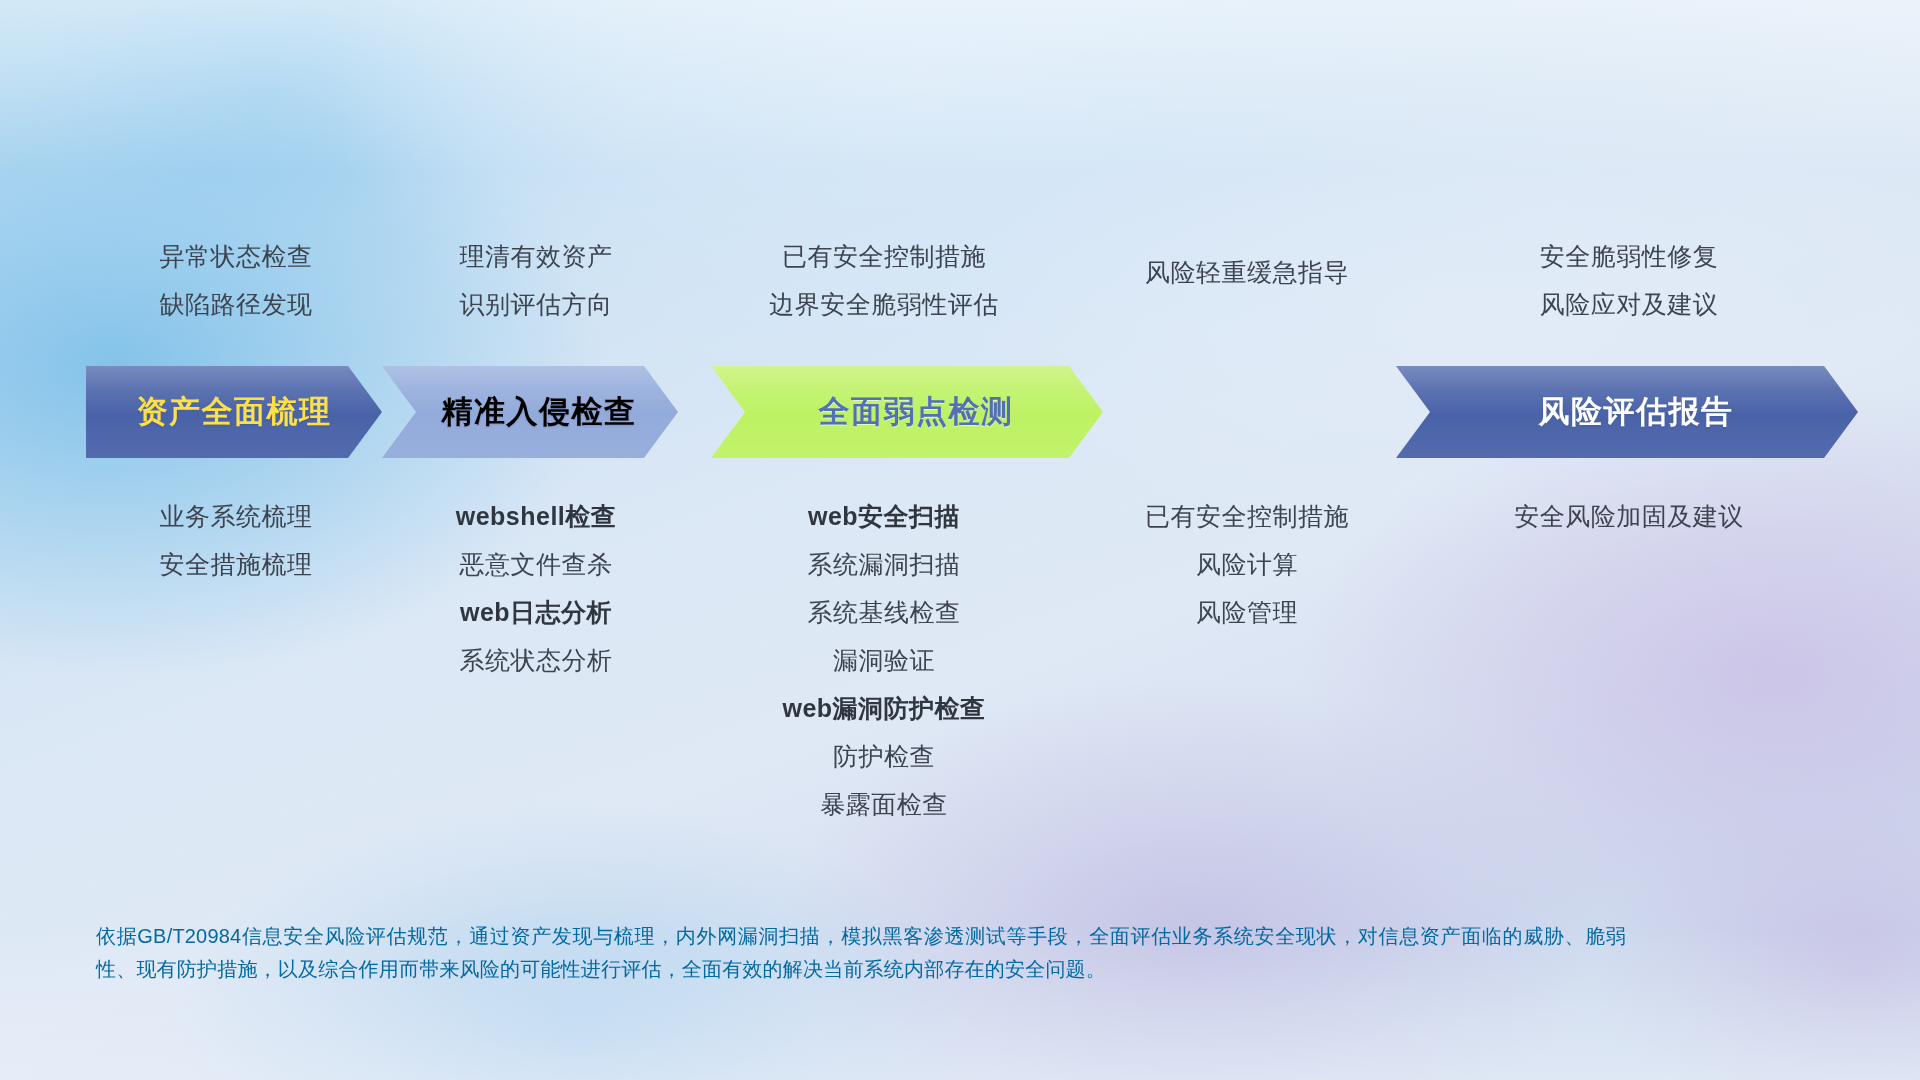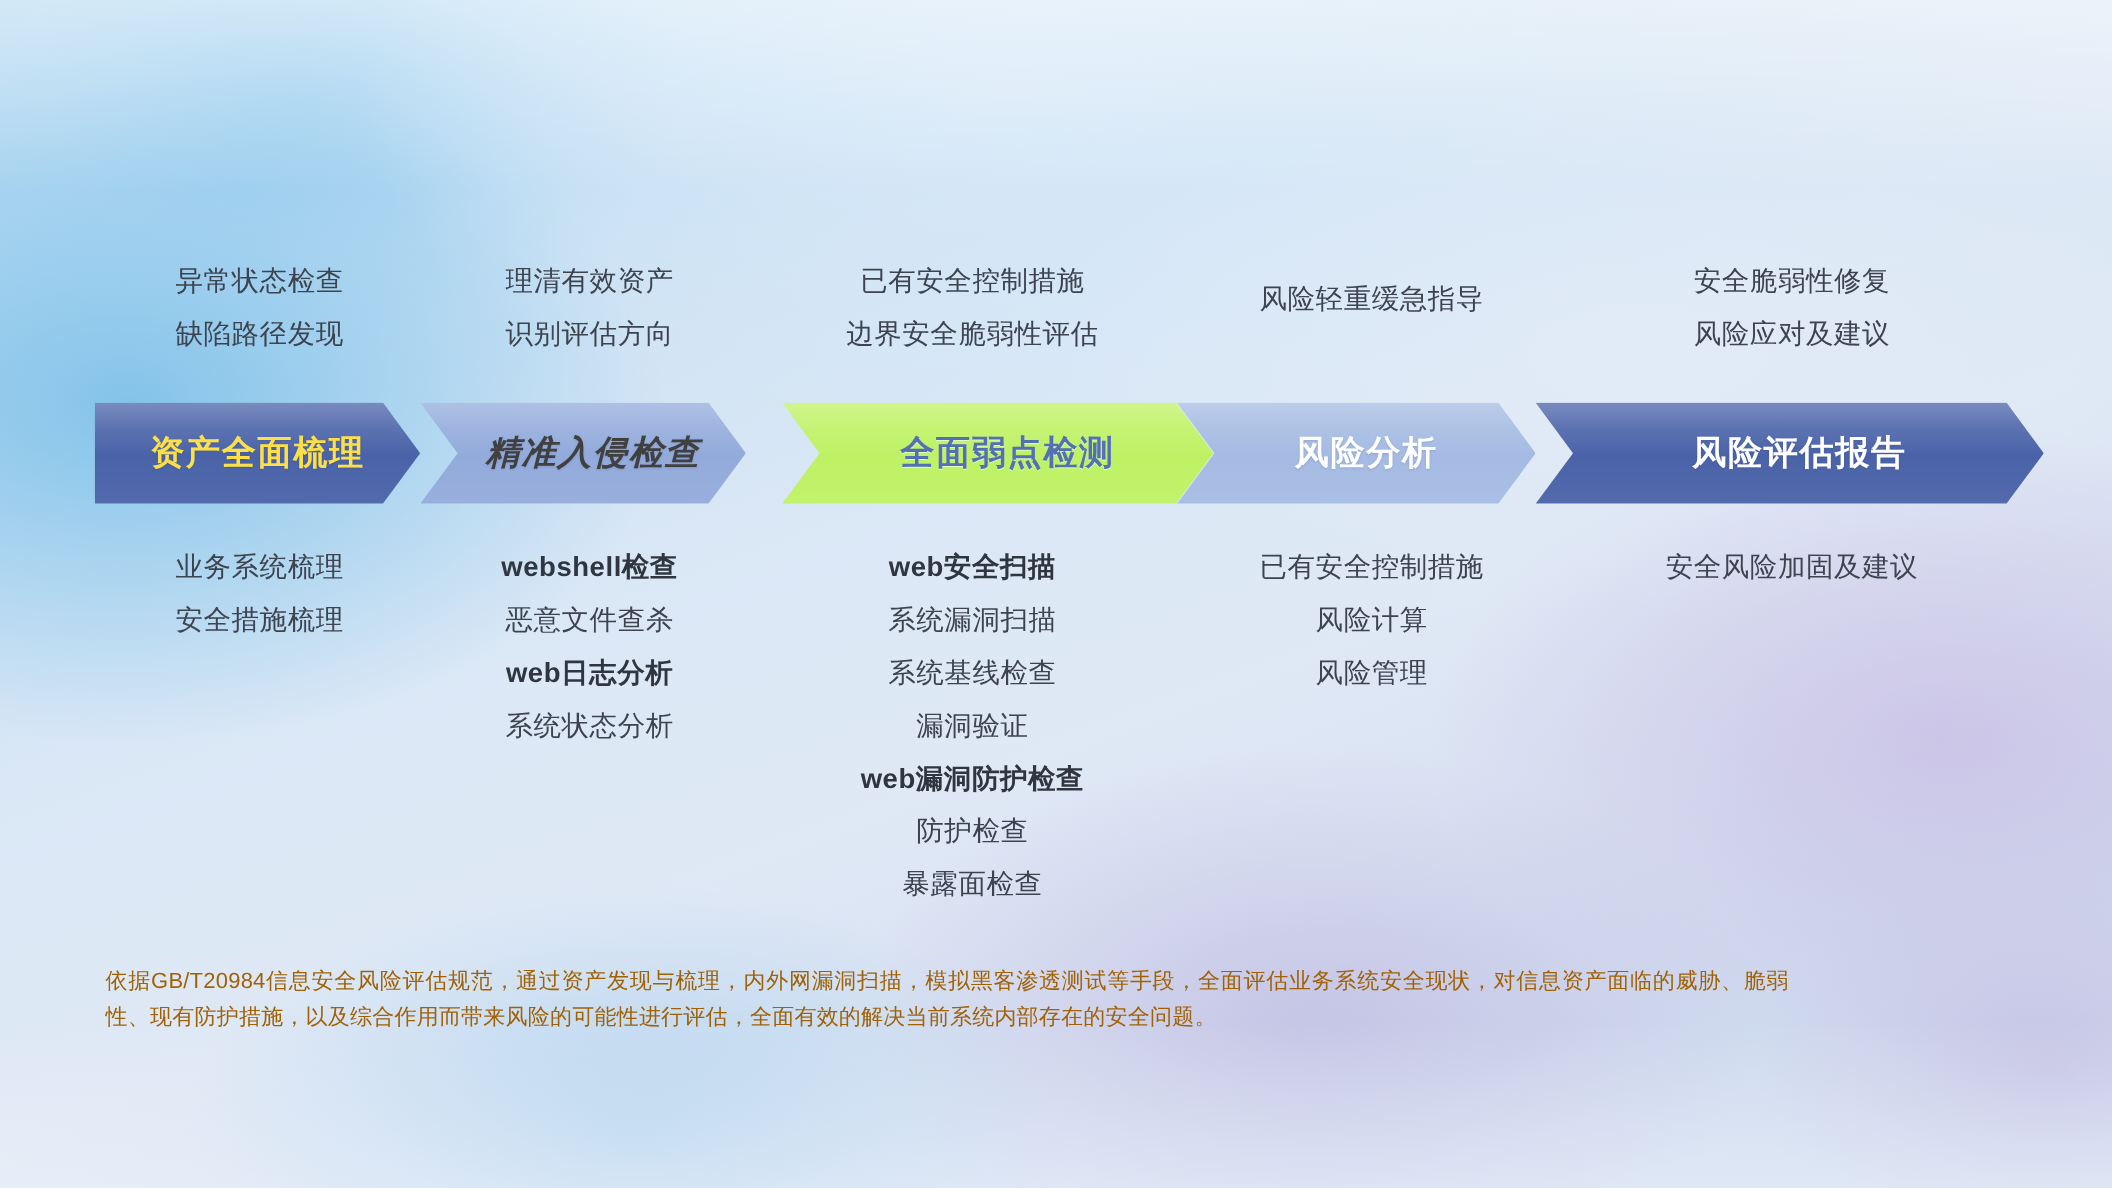--- a/index.html
+++ b/index.html
@@ -145,23 +145,23 @@
     line-height: 48px;
     letter-spacing: 0.5px;
   }
   .bot-col .bl { display: block; white-space: nowrap; }
   .bot-col .bl.em { font-weight: 600; color: #2f3640; }
 
   
   .footer {
     position: absolute;
     left: 96px;
-    top: 876px;
+    top: 920px;
     width: 1530px;
-    color: #a16207;
+    color: #0369a1;
     font-size: 20px;
     line-height: 33px;
     letter-spacing: 0.2px;
     text-align: justify;
   }
 </style>
 </head>
 <body>
 
 <div class="bg-layer bg-base"></div>
@@ -200,29 +200,25 @@
       </div>
     </div>
 
   <div class="banner" id="banner">
       <div class="chev" style="left: 0px; width: 296px; z-index: 10; background: rgb(74, 99, 168);">
         <div class="sheen"></div>
         <span class="chev-label" style="color: #fde047; position: relative; text-shadow: rgba(40, 60, 110, 0.18) 0px 1px 2px;">资产全面梳理</span>
       </div>
       <div class="chev notched" style="left: 296px; width: 296px; z-index: 9; background: rgb(147, 171, 219);">
         <div class="sheen"></div>
-        <span class="chev-label" style="color: #404040; position: relative; text-shadow: rgba(40, 60, 110, 0.18) 0px 1px 2px; margin-left: 18px; font-style: italic;">精准入侵检查</span>
+        <span class="chev-label" style="color: #000000; position: relative; text-shadow: rgba(40, 60, 110, 0.18) 0px 1px 2px; margin-left: 18px;">精准入侵检查</span>
       </div>
       <div class="chev notched" style="left: 625px; width: 392px; z-index: 8; background: #bef264;">
         <div class="sheen"></div>
         <span class="chev-label" style="color: rgb(84, 112, 180); position: relative; text-shadow: rgba(255, 255, 255, 0.55) 0px 1px 0px; margin-left: 18px;">全面弱点检测</span>
-      </div>
-      <div class="chev notched" style="left: 984px; width: 326px; z-index: 7; background: rgb(165, 187, 227);">
-        <div class="sheen"></div>
-        <span class="chev-label" style="color: rgb(255, 255, 255); position: relative; text-shadow: rgba(40, 60, 110, 0.18) 0px 1px 2px; margin-left: 18px;">风险分析</span>
       </div>
       <div class="chev notched" style="left: 1310px; width: 462px; z-index: 6; background: rgb(74, 99, 168);">
         <div class="sheen"></div>
         <span class="chev-label" style="color: #ffffff; position: relative; text-shadow: rgba(40, 60, 110, 0.18) 0px 1px 2px; margin-left: 18px;">风险评估报告</span>
       </div>
     </div>
 
   <div class="bottom-row" id="bottom-row">
       <div class="bot-col" style="width: 300px;">
         <span class="bl">业务系统梳理</span>

